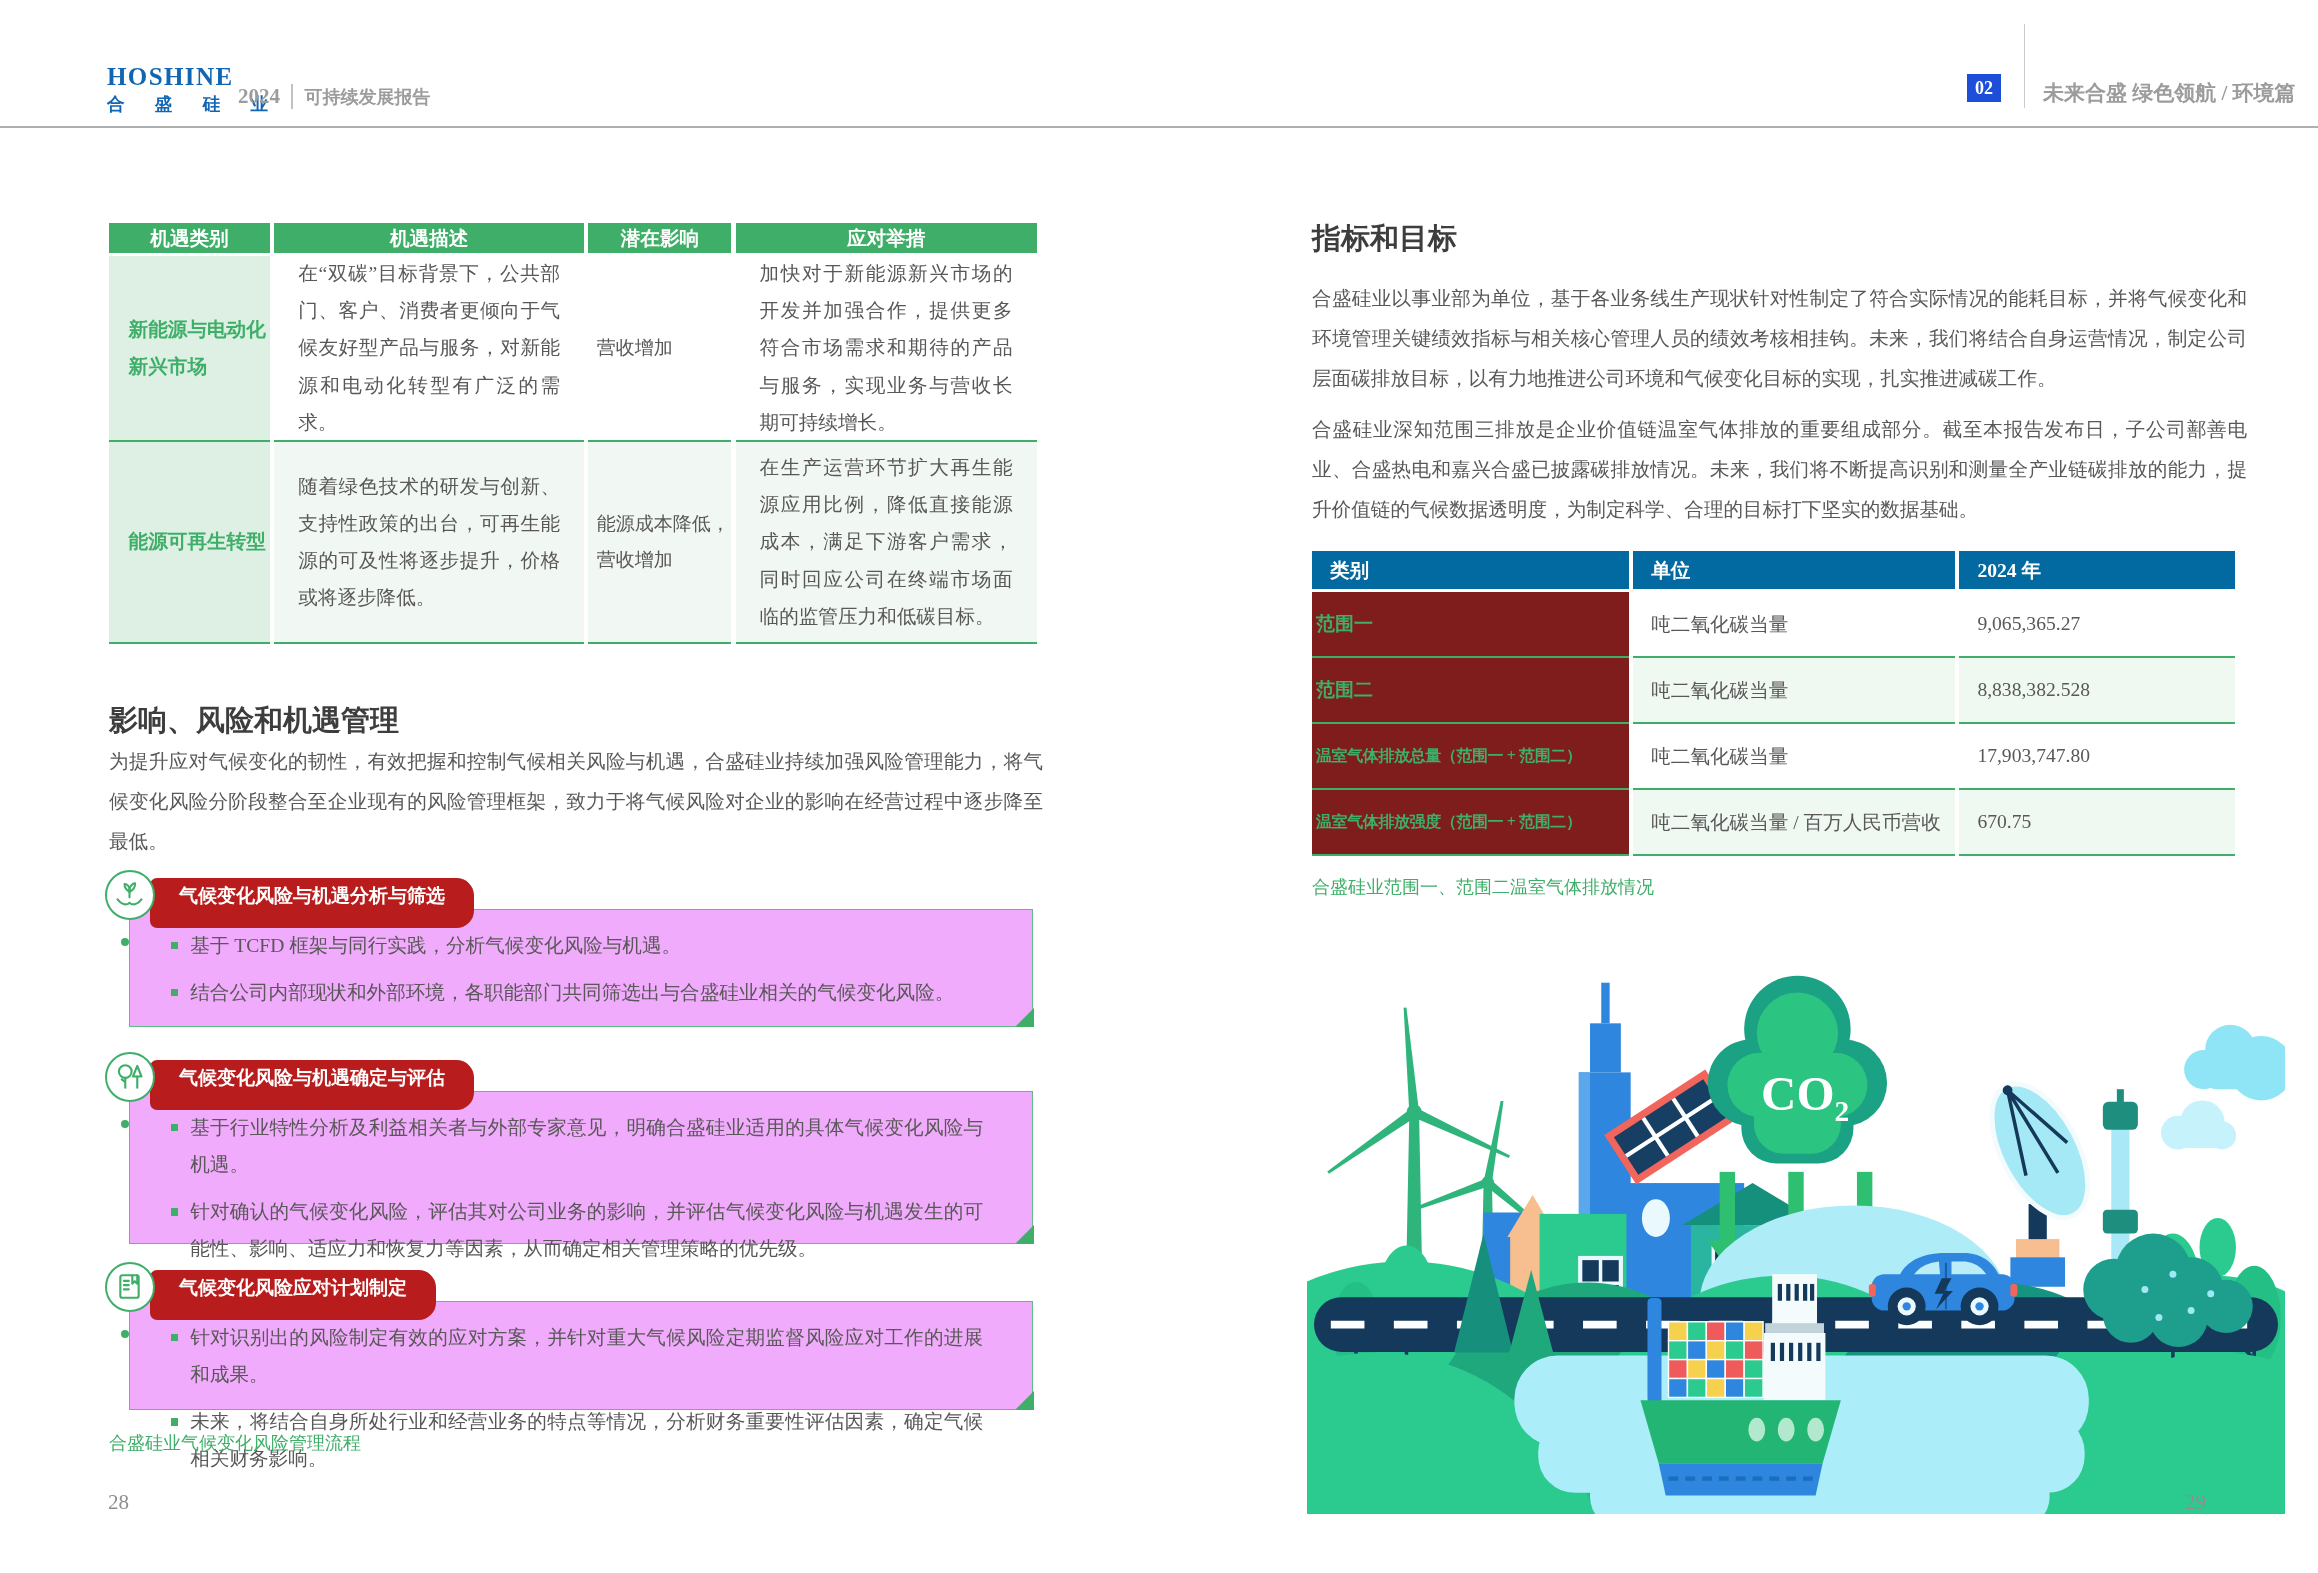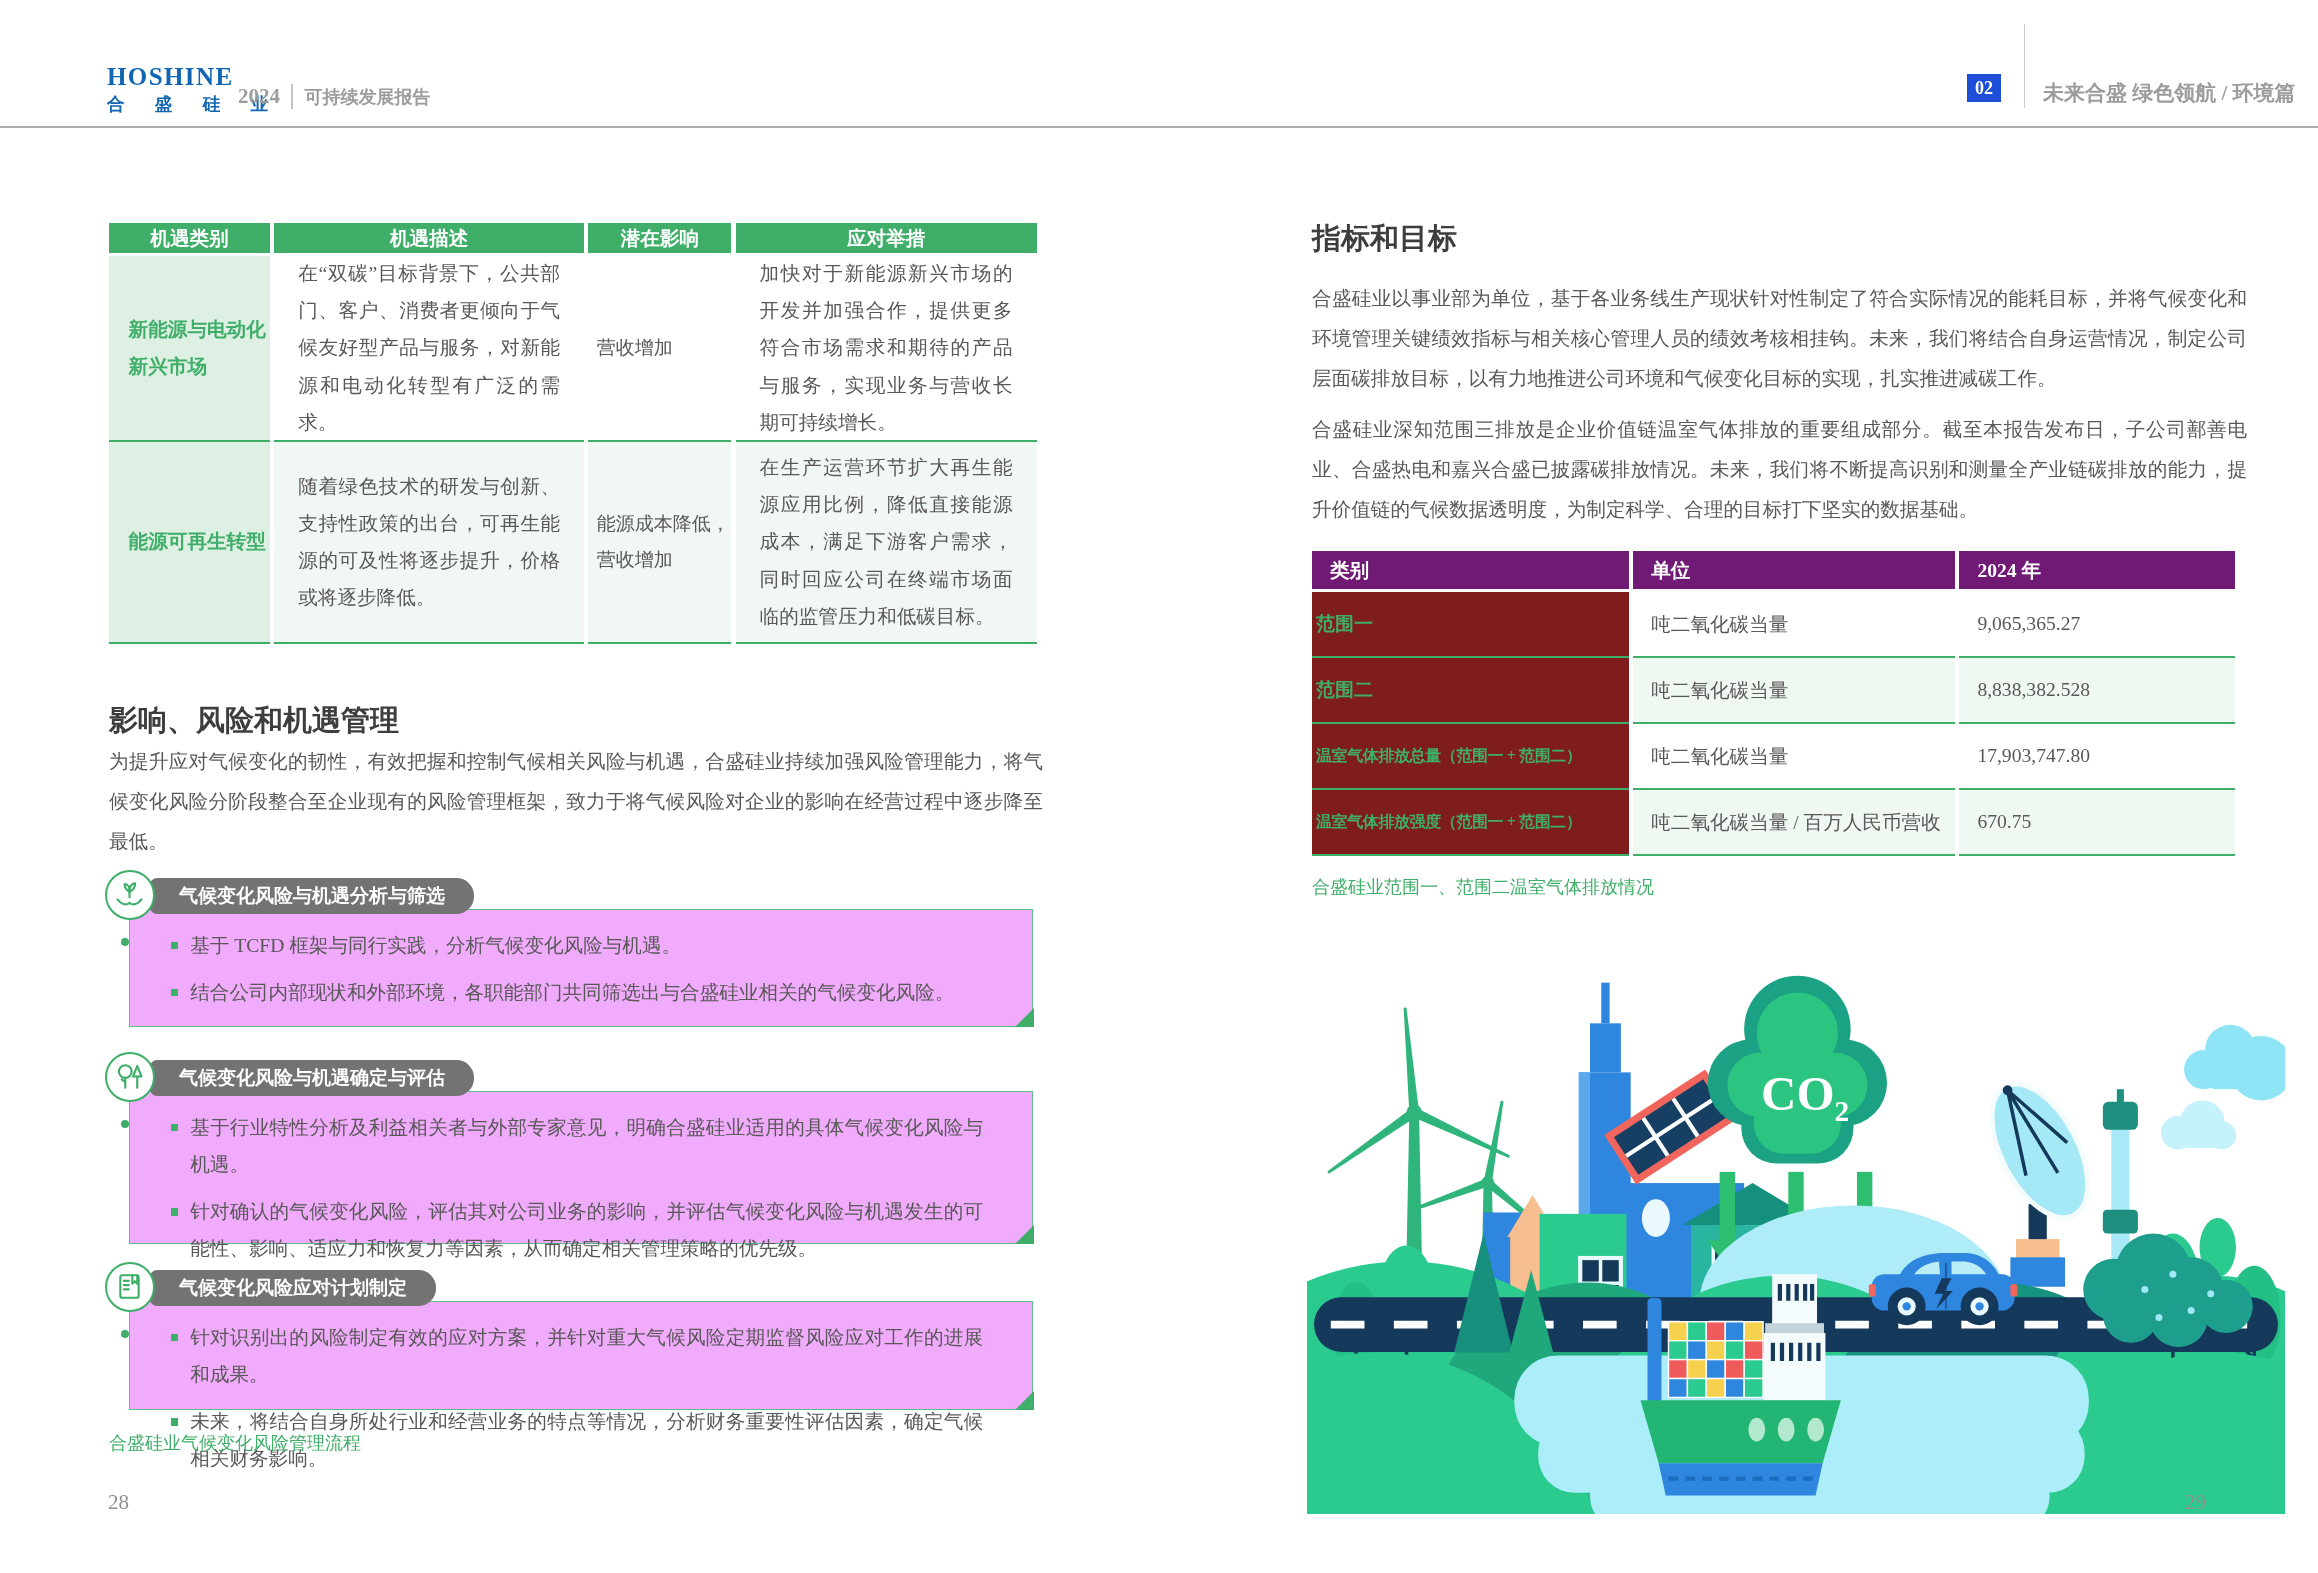--- a/index.html
+++ b/index.html
@@ -44,40 +44,40 @@
   .st-right { left:1312px; top:219px; }
   .para { position:absolute; font-size:19.6px; line-height:2.05; color:#595757; text-align:justify; }
   .p-intro { left:109px; top:742px; width:934px; }
   .p-r1 { left:1312px; top:279px; width:935px; }
   .p-r2 { left:1312px; top:410px; width:935px; }
 
   
   .step { position:absolute; left:109px; width:934px; }
   .s1 { top:878px; height:149px; } .s2 { top:1060px; height:184px; } .s3 { top:1270px; height:140px; }
   .step-box { position:absolute; left:19.6px; right:9.8px; top:31px; bottom:0; border:1.4px solid #5fbc86; background:#f0abfc; }
-  .step-pill { position:absolute; left:41px; top:0; height:36px; background:#737373; color:#fff;
+  .step-pill { position:absolute; left:41px; top:0; height:50px; background:#b91c1c; color:#fff;
     font-size:19px; font-weight:bold; line-height:35px; padding:0 29px; border-radius:7px 17.5px 17.5px 7px; z-index:2; white-space:nowrap; }
   .step-circ { position:absolute; left:-4.2px; top:-8.4px; width:50px; height:50px; border:2.1px solid #3eae68;
     border-radius:50%; background:#fff; z-index:3; display:flex; align-items:center; justify-content:center; }
   .step-ring { position:absolute; left:-9px; top:28px; width:8.4px; height:8.4px; border:4.2px solid #3eae68;
     border-radius:50%; background:#fff; z-index:2; }
   .step-tri { position:absolute; right:-1.4px; bottom:-1.4px; width:0; height:0;
     border-left:19.6px solid transparent; border-bottom:19.6px solid #3eae68; }
   .step ul { margin:0; padding:17px 49px 0 41px; list-style:none; }
   .step li { position:relative; padding-left:19.6px; font-size:19.6px; line-height:1.9; color:#595757;
     margin-bottom:9.8px; text-align:justify; }
   .step li::before { content:''; position:absolute; left:0; top:14.7px; width:7.7px; height:7.7px; background:#3eae68; }
   .caption { position:absolute; font-size:18px; color:#3eae68; }
   .cap-left { left:109px; top:1431px; }
   .cap-right { left:1312px; top:875px; }
 
   
   .ghg-table { position:absolute; left:1312px; top:551px; display:grid;
     grid-template-columns:317px 322px 276px; grid-template-rows:41px 66px 66px 66px 66px; column-gap:4.2px; font-size:19.6px; }
-  .ghg-table .h { background:#701a75; color:#fff; font-weight:bold; display:flex; align-items:center;
+  .ghg-table .h { background:#0369a1; color:#fff; font-weight:bold; display:flex; align-items:center;
     padding-left:18px; border-bottom:3.5px solid #fff; }
   .ghg-table .gcat { background:#7f1d1d; color:#3eae68; font-weight:bold; display:flex; align-items:center;
     padding-left:4px; border-bottom:2.8px solid #3eae68; font-size:19px; }
   .ghg-table .gcat.long { font-size:16px; letter-spacing:-0.4px; white-space:nowrap; }
   .ghg-table .gcell { display:flex; align-items:center; padding-left:18px; border-bottom:2.8px solid #3eae68; color:#595757; }
   .ghg-table .tint { background:#f0f8f2; }
 
   .illus { position:absolute; left:1307px; top:939px; width:978px; height:575px; }
   .icon-svg { stroke:#3eae68; stroke-width:3; fill:none; stroke-linecap:round; stroke-linejoin:round; }
 </style>

